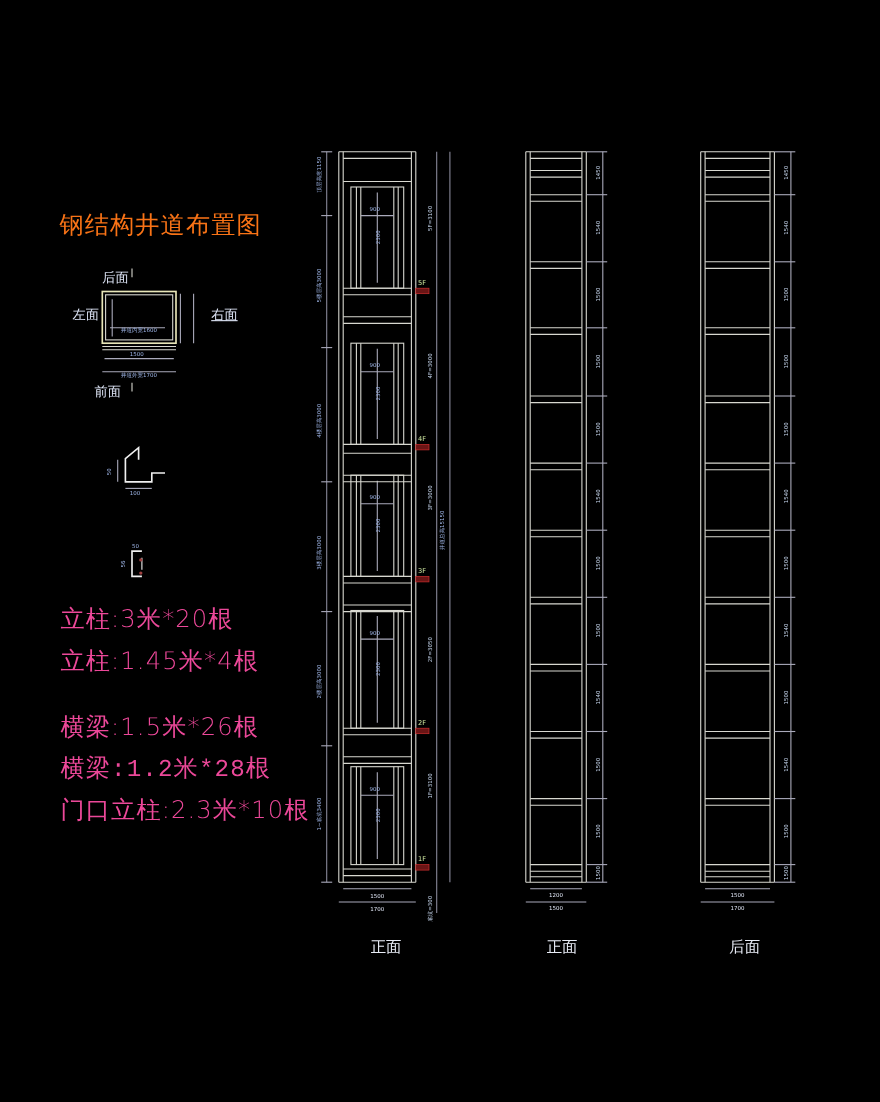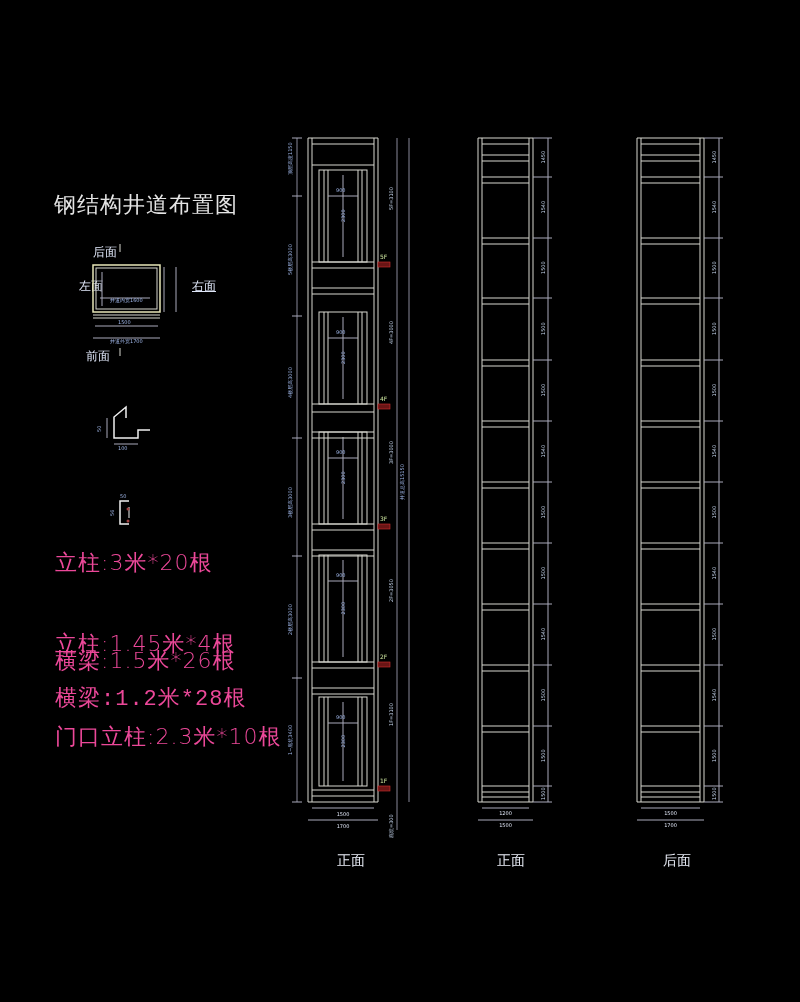--- a/index.html
+++ b/index.html
@@ -1,36 +1,36 @@
 <!DOCTYPE html>
 <html><head>
 <meta charset="utf-8">
 <style>
   html, body { margin: 0; padding: 0; background: #000; }
   body { width: 800px; height: 1002px; position: relative; overflow: hidden; font-family: "DejaVu Sans", sans-serif; color: #c8d4ec; }
   #canvas { position: absolute; left: 0; top: 0; width: 800px; height: 1002px; }
-  .title { position: absolute; left: 54px; top: 190px; font-size: 22px; color: #e5e5e5; letter-spacing: 1px; font-family: "DejaVu Serif", serif; }
+  .title { position: absolute; left: 54px; top: 190px; font-size: 22px; color: #f97316; letter-spacing: 1px; font-family: "DejaVu Serif", serif; }
   .mat { position: absolute; left: 55px; font-size: 22px; color: #ec4899; letter-spacing: 1px; font-family: "DejaVu Sans", sans-serif; font-weight: 300; }
   .lbl { position: absolute; font-size: 12px; color: #dfe6f8; font-family: "DejaVu Serif", serif; }
   .view-label { position: absolute; font-size: 14px; color: #e8ecf6; font-family: "DejaVu Serif", serif; }
   svg text { font-family: "DejaVu Sans", sans-serif; }
 </style>
 </head>
 <body>
 
 <div>
   <div class="title">钢结构井道布置图</div>
 
   <div class="lbl" style="left:93px;top:244px;">后面</div>
   <div class="lbl" style="left:86px;top:348px;">前面</div>
-  <div class="lbl" style="left:79px;top:278px;">左面</div>
+  <div class="lbl" style="left:66px;top:278px;">左面</div>
   <div class="lbl" style="left:192px;top:278px;text-decoration:underline;font-family:Liberation Serif, serif;">右面</div>
 
   <div class="mat" style="top:548px;">立柱:3米*20根</div>
-  <div class="mat" style="top:586px;margin-top:43px;">立柱:1.45米*4根</div>
+  <div class="mat" style="top:586px;">立柱:1.45米*4根</div>
   <div class="mat" style="top:646px;">横梁:1.5米*26根</div>
   <div class="mat" style="top:683px;font-family:Liberation Mono, monospace;">横梁:1.2米*28根</div>
   <div class="mat" style="top:722px;">门口立柱:2.3米*10根</div>
 
   <div class="view-label" style="left:337px;top:852px;">正面</div>
   <div class="view-label" style="left:497px;top:852px;">正面</div>
   <div class="view-label" style="left:663px;top:852px;">后面</div>
 
   <svg id="canvas" width="800" height="1002" viewBox="0 0 800 1002">
     <g stroke="#d8d8d0" fill="none" stroke-width="1">

